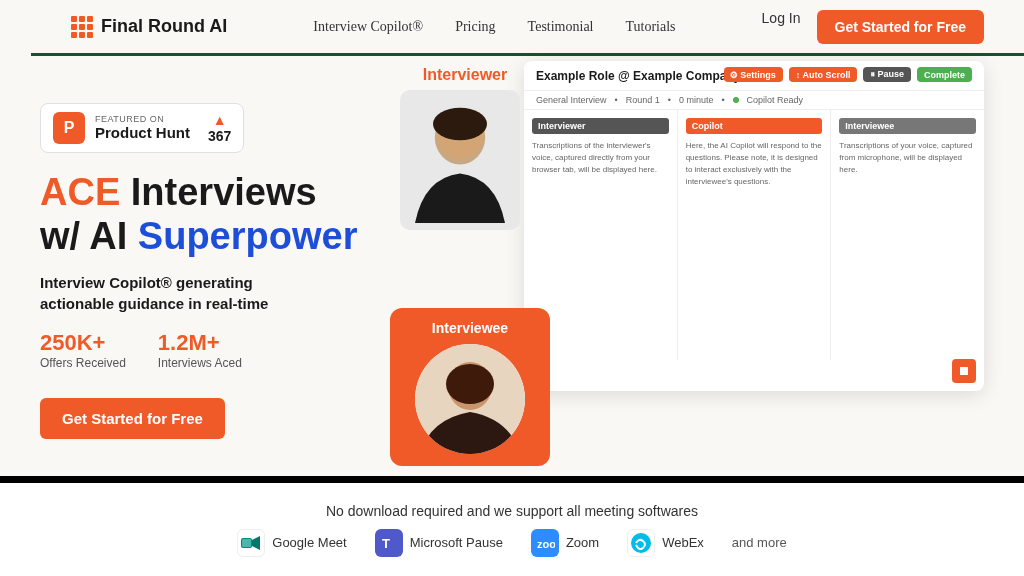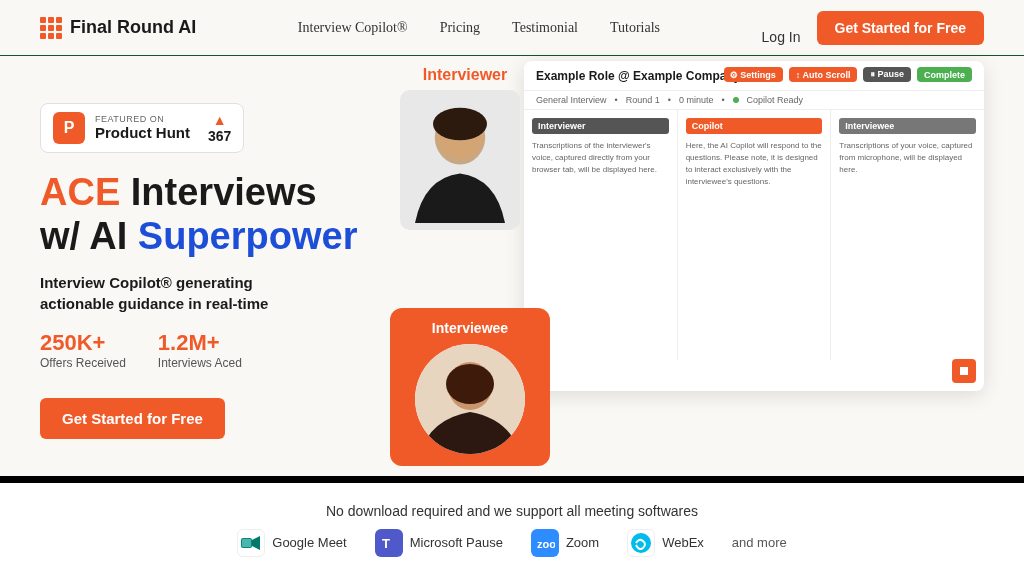--- a/index.html
+++ b/index.html
@@ -12,21 +12,22 @@
     }
 
     
     header {
       display: flex;
       align-items: center;
       justify-content: space-between;
       padding: 0 40px;
       height: 56px;
       background: #faf8f5;
-      border-bottom: 1px solid #14532d;
+      border-bottom: 3px solid #14532d;
+      margin-left: 31px;
     }
     .logo {
       display: flex;
       align-items: center;
       gap: 8px;
       font-weight: 700;
       font-size: 18px;
       color: #1a1a1a;
     }
     .logo-grid {
@@ -47,21 +48,21 @@
       gap: 32px;
       font-family: Liberation Serif, serif;
     }
     nav a {
       text-decoration: none;
       color: #333;
       font-size: 14px;
     }
     .header-actions {
       display: flex;
-      align-items: flex-end;
+      align-items: flex-start;
       gap: 16px;
     }
     .btn-login {
       background: none;
       border: none;
       font-size: 14px;
       cursor: pointer;
       color: #333;
       font-weight: 500;
     }

